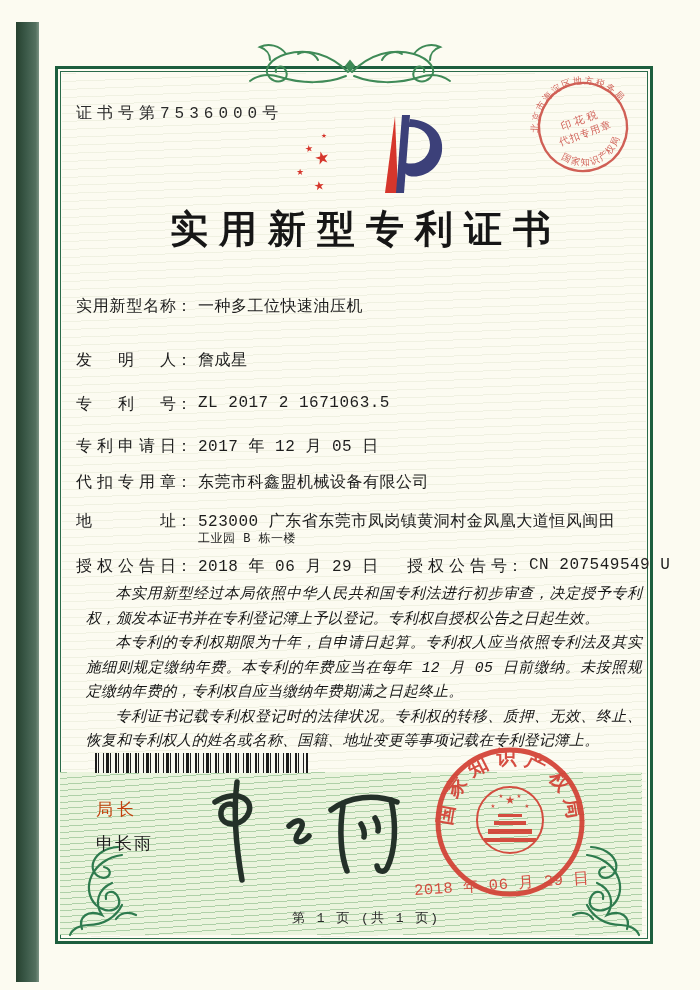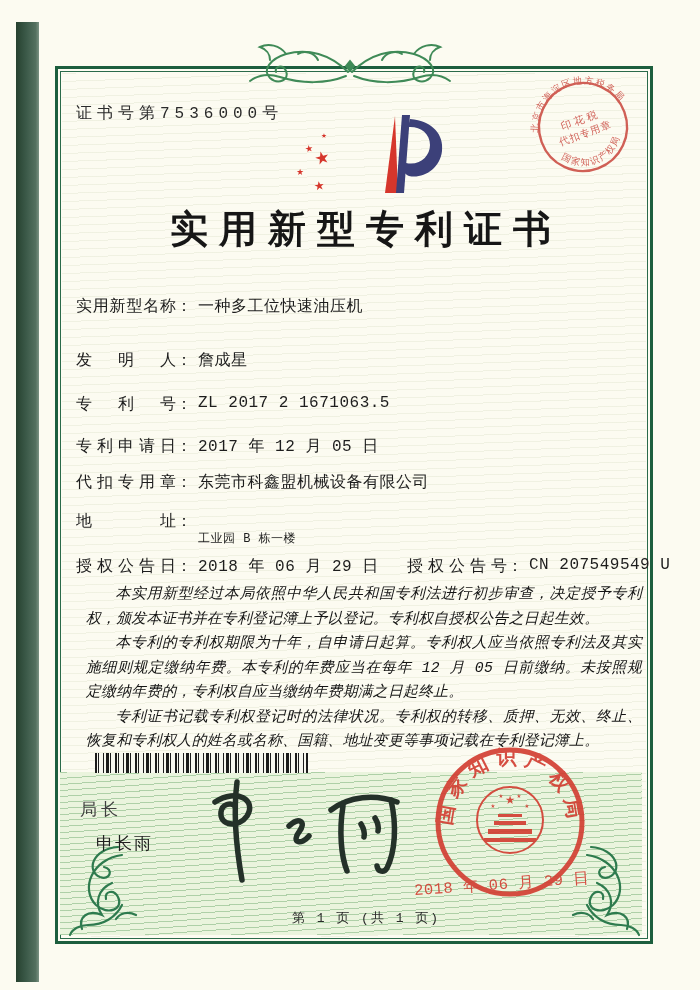--- a/index.html
+++ b/index.html
@@ -27,21 +27,21 @@
   .colon{display:inline-block;width:16px;margin-right:6px;}
   .val{letter-spacing:0.5px;}
   .addr2{position:absolute;left:198px;top:530px;font-size:12px;letter-spacing:0.5px;}
   .grant-right{position:absolute;left:312px;top:0;display:flex;white-space:nowrap;margin-left:19px;}
   .bodytext{position:absolute;left:86px;top:582px;width:556px;font-size:14.8px;line-height:24.5px;
             text-align:justify;font-style:italic;color:#141414;letter-spacing:0.3px;}
   .bodytext p{margin:0;text-indent:2em;}
   .barcode{position:absolute;left:95px;top:753px;width:213px;height:20px;
      background:repeating-linear-gradient(90deg,#1b1b1b 0 2px,#f7f7ef 2px 3px,#1b1b1b 3px 4px,#f7f7ef 4px 8px,
         #1b1b1b 8px 9px,#f7f7ef 9px 11px,#1b1b1b 11px 14px,#f7f7ef 14px 15px,#1b1b1b 15px 16px,#f7f7ef 16px 20px);}
-  .sig-title{position:absolute;left:80px;top:798px;font-size:17px;letter-spacing:4px;color:#404040;}
+  .sig-title{position:absolute;left:96px;top:798px;font-size:17px;letter-spacing:4px;color:#c2410c;}
   .sig-name{position:absolute;left:96px;top:832px;font-size:17px;letter-spacing:2px;color:#202020;}
   .footer{position:absolute;left:0;top:909px;width:700px;text-align:center;font-size:13px;letter-spacing:2px;color:#2a2a2a;padding-left:16px;}
   svg{position:absolute;overflow:visible;}
   .logo-svg{left:292px;top:112px;}
   .stamp-svg{left:518px;top:62px;}
   .seal-svg{left:400px;top:732px;}
   .signature-svg{left:185px;top:776px;}
   .ornament-top{left:222px;top:36px;}
   .corner-bl{left:58px;top:845px;}
   .corner-br{left:556px;top:845px;transform:scaleX(-1);}
@@ -147,20 +147,21 @@
         <span class="val">2017 年 12 月 05 日</span>
     </div>
     <div class="frow" style="top:472px">
       <span class="lbl">代扣专用章</span>
         <span class="colon">：</span>
         <span class="val">东莞市科鑫盟机械设备有限公司</span>
     </div>
     <div class="frow" style="top:511px">
       <span class="lbl">地址</span>
         <span class="colon">：</span>
+        <span class="val">523000 广东省东莞市凤岗镇黄洞村金凤凰大道恒风闽田</span>
     </div>
     <div class="addr2">工业园 B 栋一楼</div>
     <div class="frow" style="top:556px;width:560px">
       <span class="lbl">授权公告日</span>
         <span class="colon">：</span>
         <span class="val">2018 年 06 月 29 日</span>
       <span class="grant-right">
         <span class="lbl">授权公告号</span>
           <span class="colon">：</span>
           <span class="val">CN 207549549 U</span>

